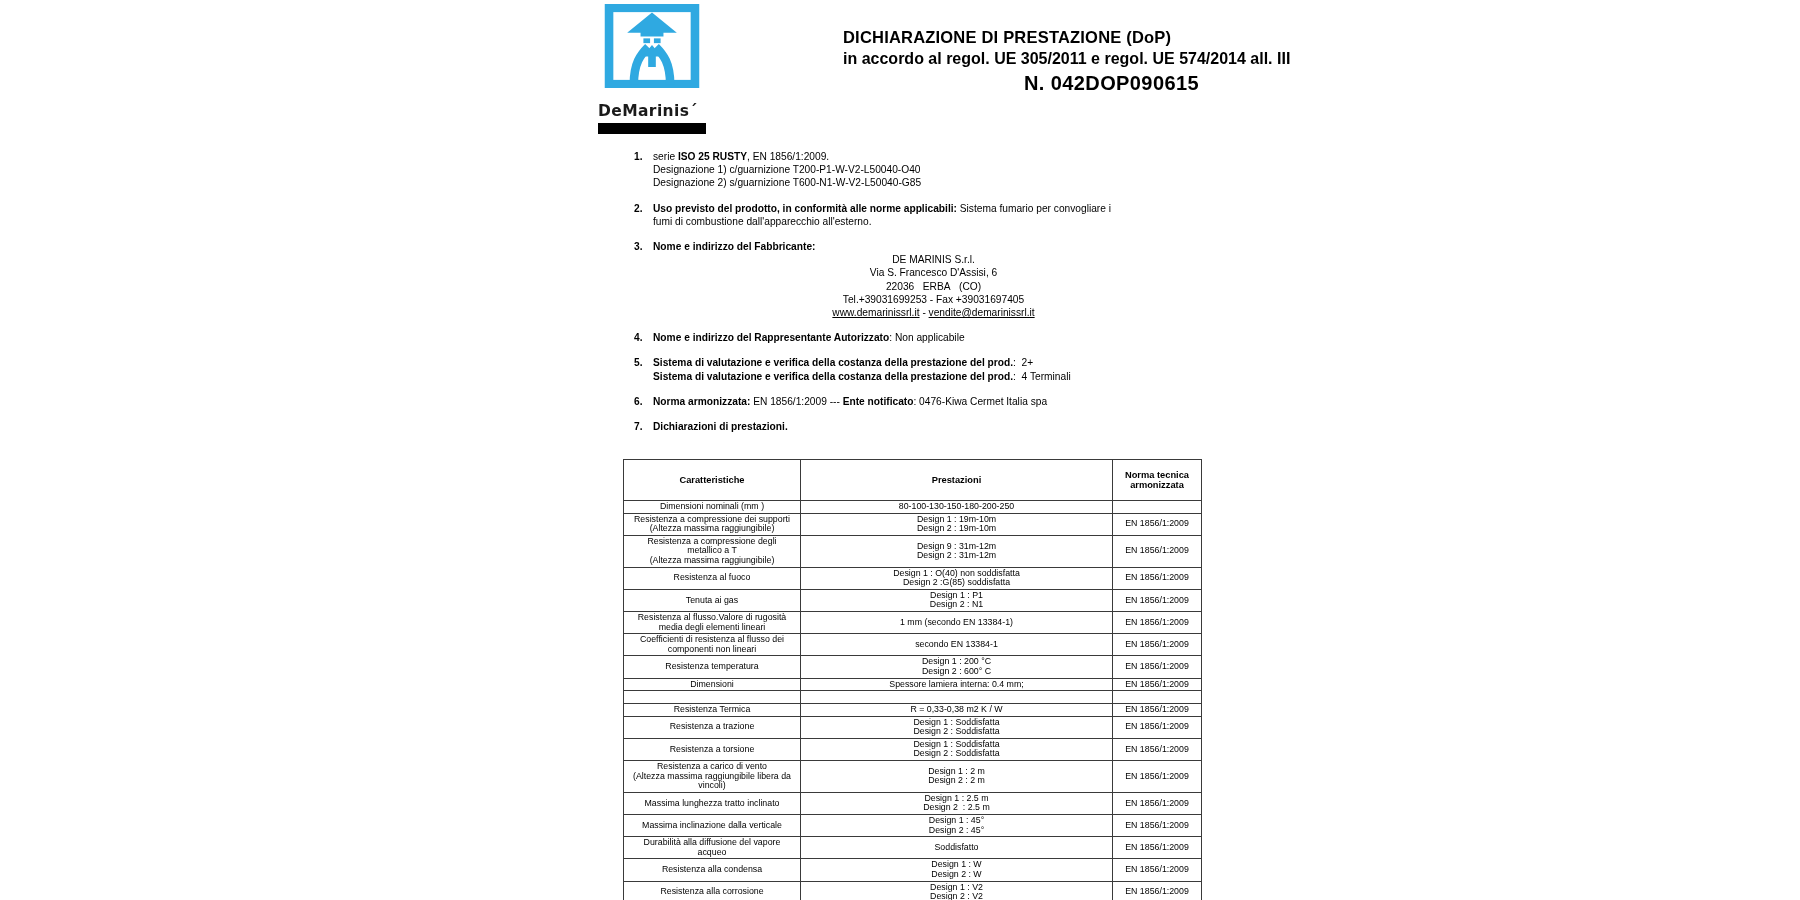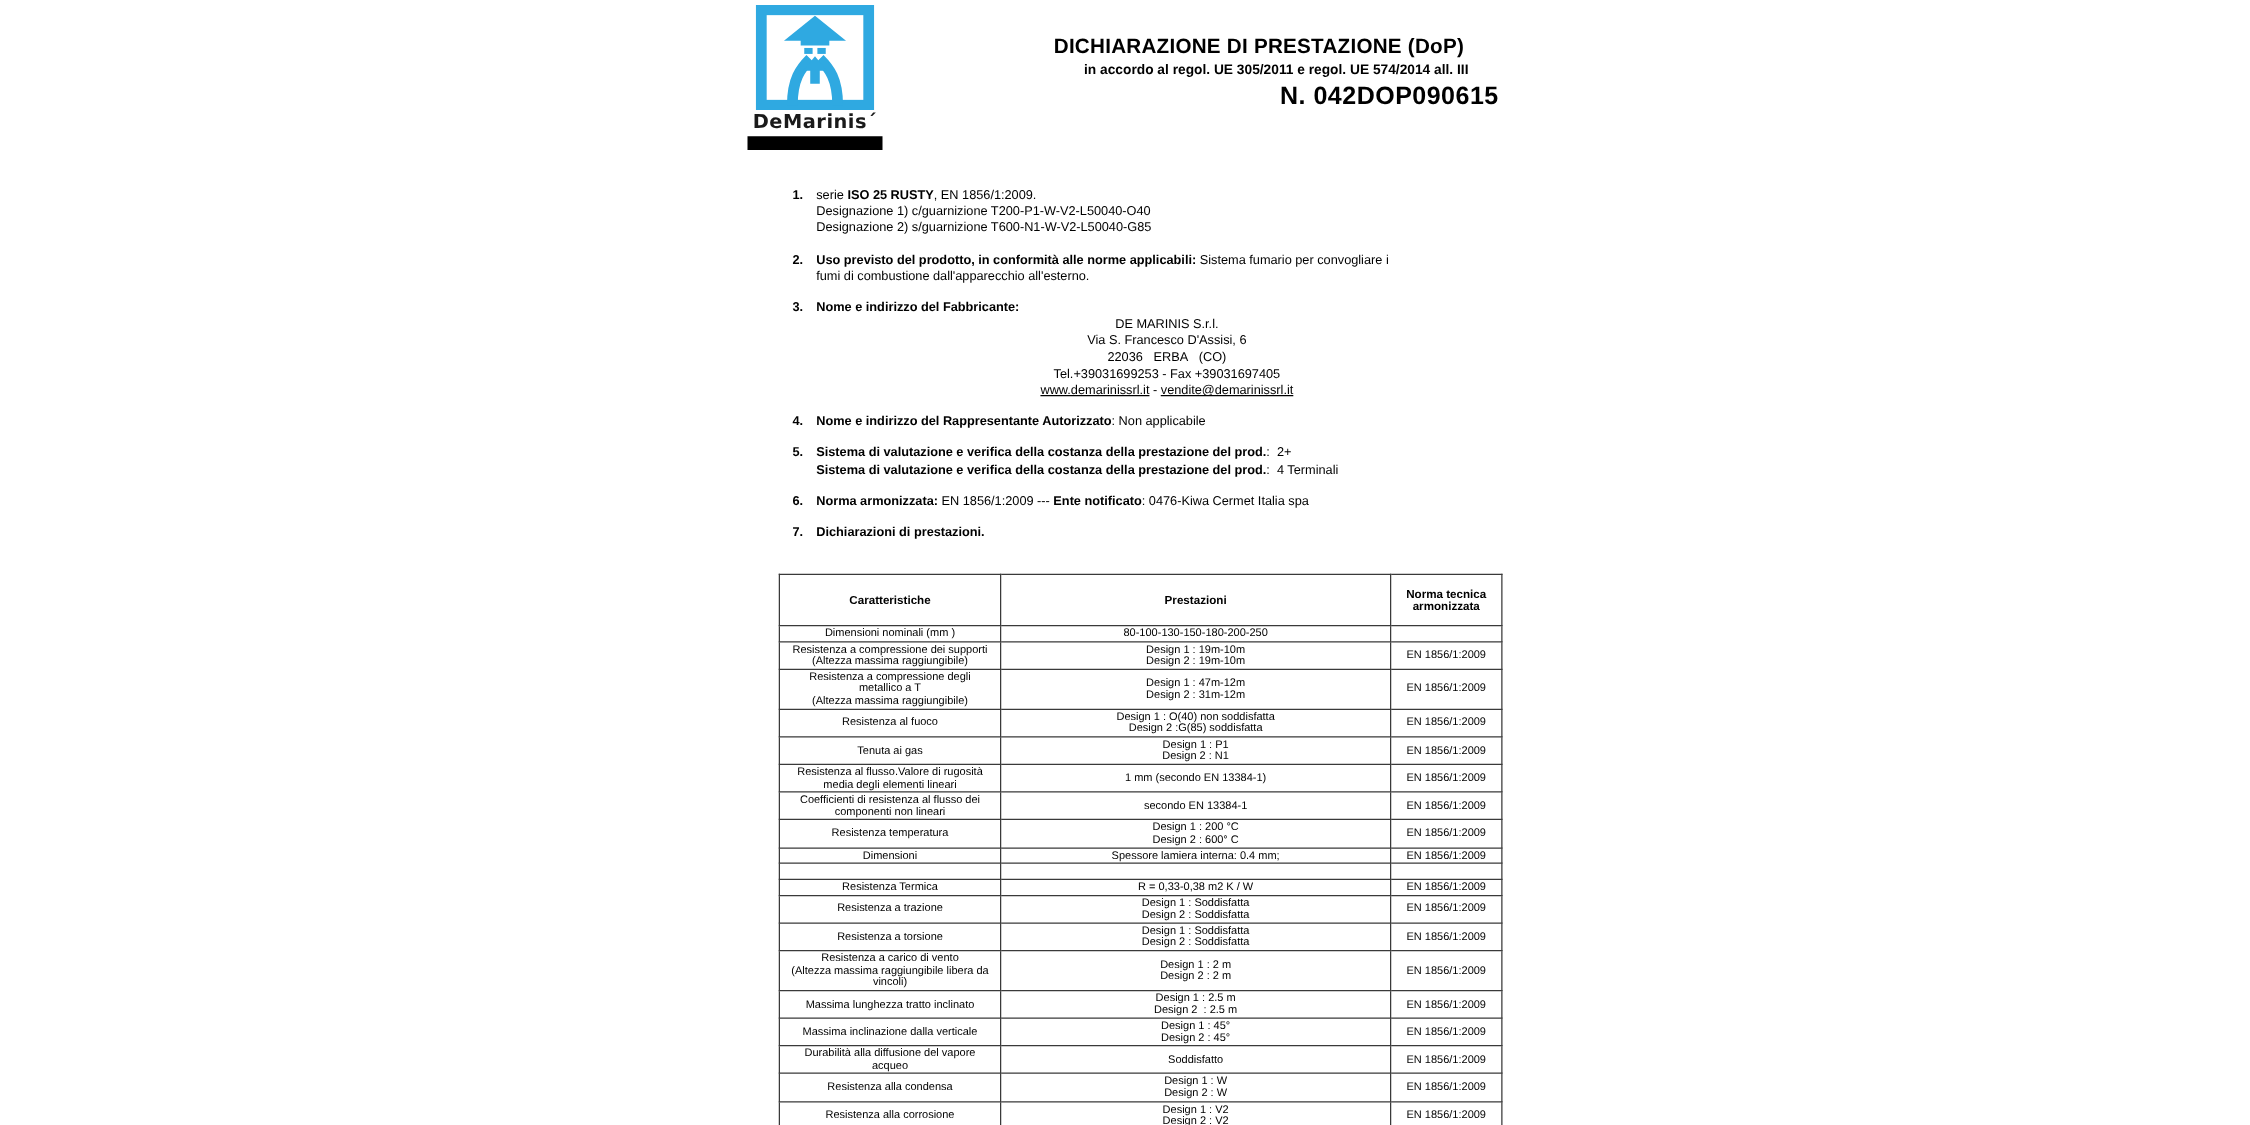--- a/index.html
+++ b/index.html
@@ -7,29 +7,29 @@
     width:1800px;height:900px;background:#ffffff;position:relative;overflow:hidden;
     font-family:"Liberation Sans", sans-serif;color:#000;
     -webkit-font-smoothing:antialiased;
   }
   .doc{position:absolute;inset:0;}
 
   
   .logo-wrap{position:absolute;left:598px;top:4px;width:108px;}
   .logo-svg{display:block;margin:0 auto;}
   .brand{
-    text-align:center;font-weight:bold;font-size:15.5px;letter-spacing:.4px;
-    margin-top:0;font-family:"DejaVu Sans", sans-serif;color:#1a1a1a;
+    font-weight:bold;font-size:15.5px;letter-spacing:.4px;
+    margin-top:14px;font-family:"DejaVu Sans", sans-serif;color:#1a1a1a;
   }
   .logo-bar{height:11px;background:#000;margin-top:3px;}
 
   
   .titleblock{position:absolute;left:843px;top:28px;width:356px;}
   .title{font-size:16.5px;font-weight:bold;text-align:left;letter-spacing:.2px;white-space:nowrap;}
-  .subtitle{font-size:11px;font-weight:bold;text-align:center;margin-top:3px;white-space:nowrap;}
+  .subtitle{font-size:16px;font-weight:bold;text-align:center;margin-top:3px;white-space:nowrap;}
   .docnum{font-size:20px;font-weight:bold;text-align:right;margin-top:4px;letter-spacing:.4px;}
 
   
   .content{position:absolute;left:634px;top:150px;width:580px;font-size:10.2px;line-height:13.2px;}
   .item{display:flex;margin-bottom:12px;}
   .item .num{flex:0 0 19px;font-weight:bold;}
   .item .body{flex:1;}
   .line{min-height:13.2px;white-space:nowrap;}
   .line.center{text-align:center;white-space:normal;}
   .b{font-weight:bold;}
@@ -169,21 +169,21 @@
             <div class="cl">EN 1856/1:2009</div>
           </td>
         </tr>
         <tr>
           <td>
             <div class="cl">Resistenza a compressione degli</div>
             <div class="cl">metallico a T</div>
             <div class="cl">(Altezza massima raggiungibile)</div>
           </td>
           <td>
-            <div class="cl">Design 1 : 47m-12m</div>
+            <div class="cl">Design 9 : 31m-12m</div>
             <div class="cl">Design 2 : 31m-12m</div>
           </td>
           <td>
             <div class="cl">EN 1856/1:2009</div>
           </td>
         </tr>
         <tr>
           <td>
             <div class="cl">Resistenza al fuoco</div>
           </td>

